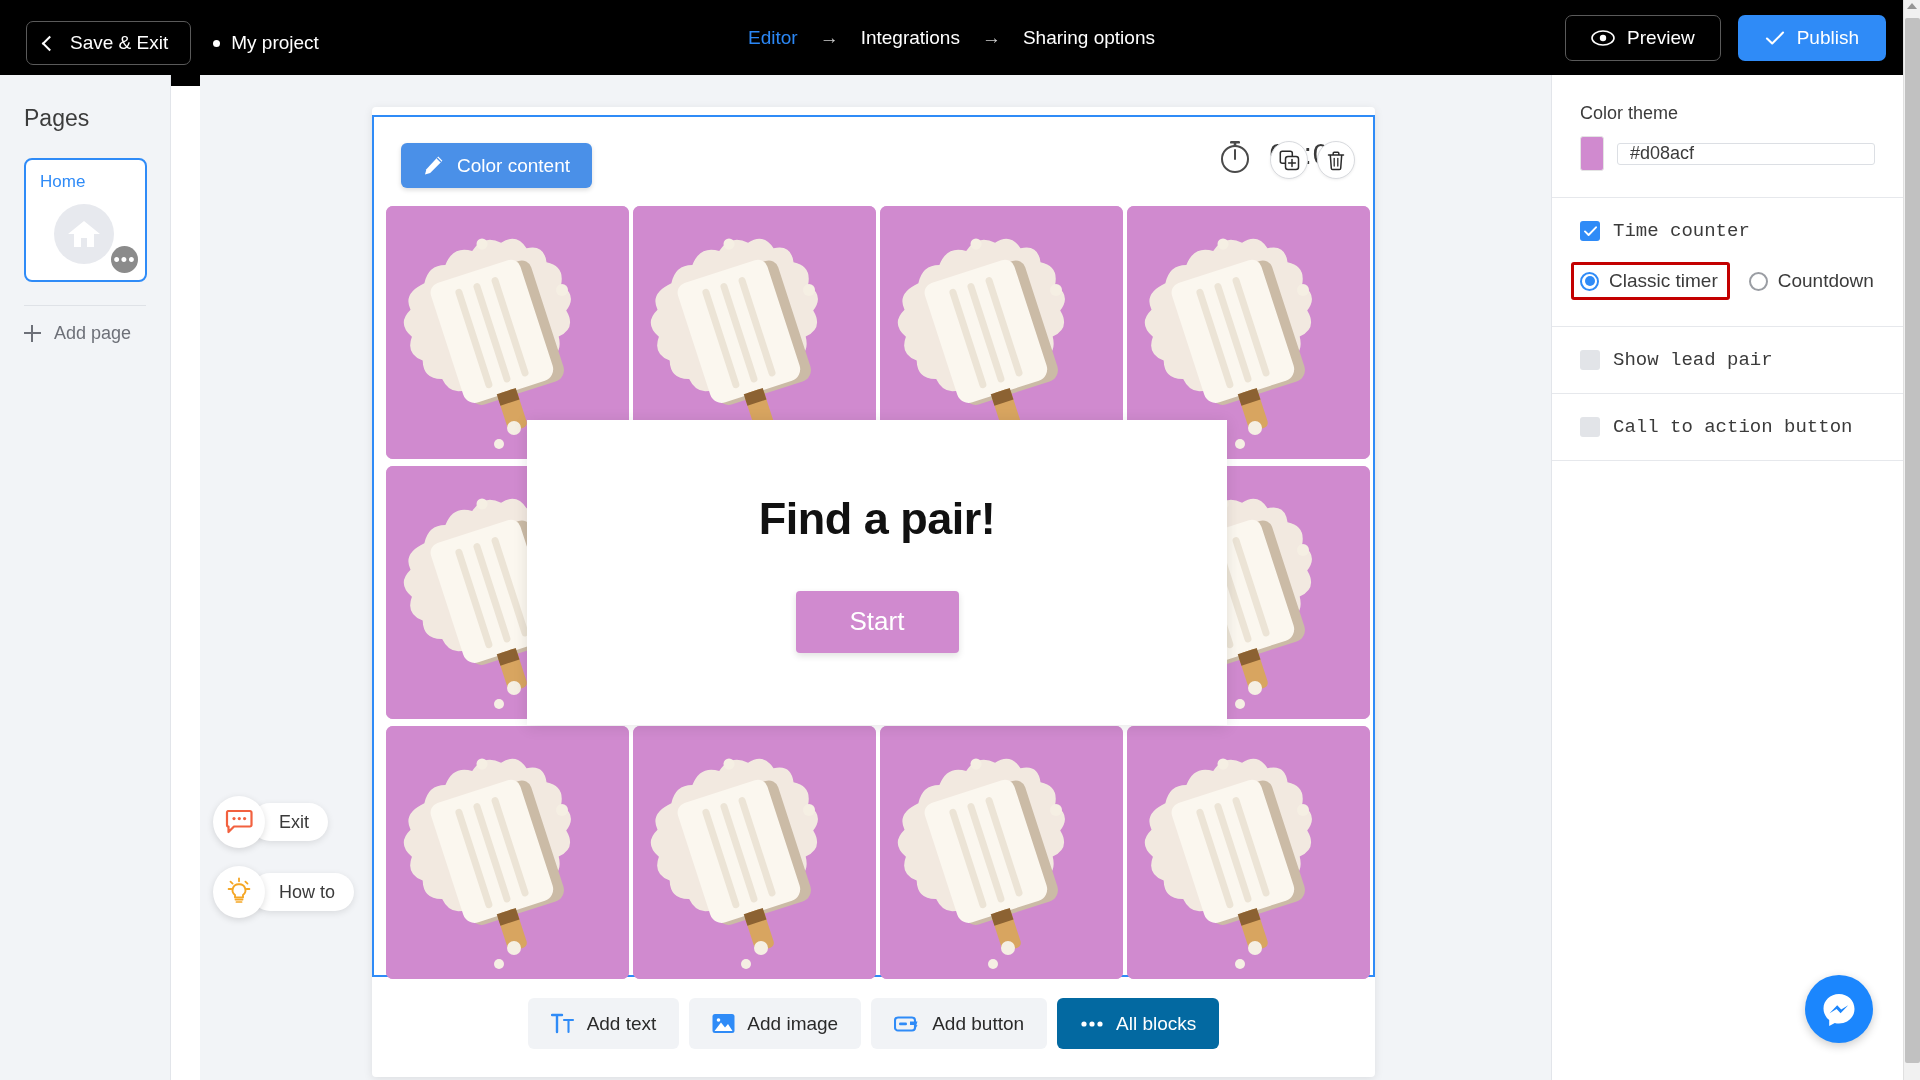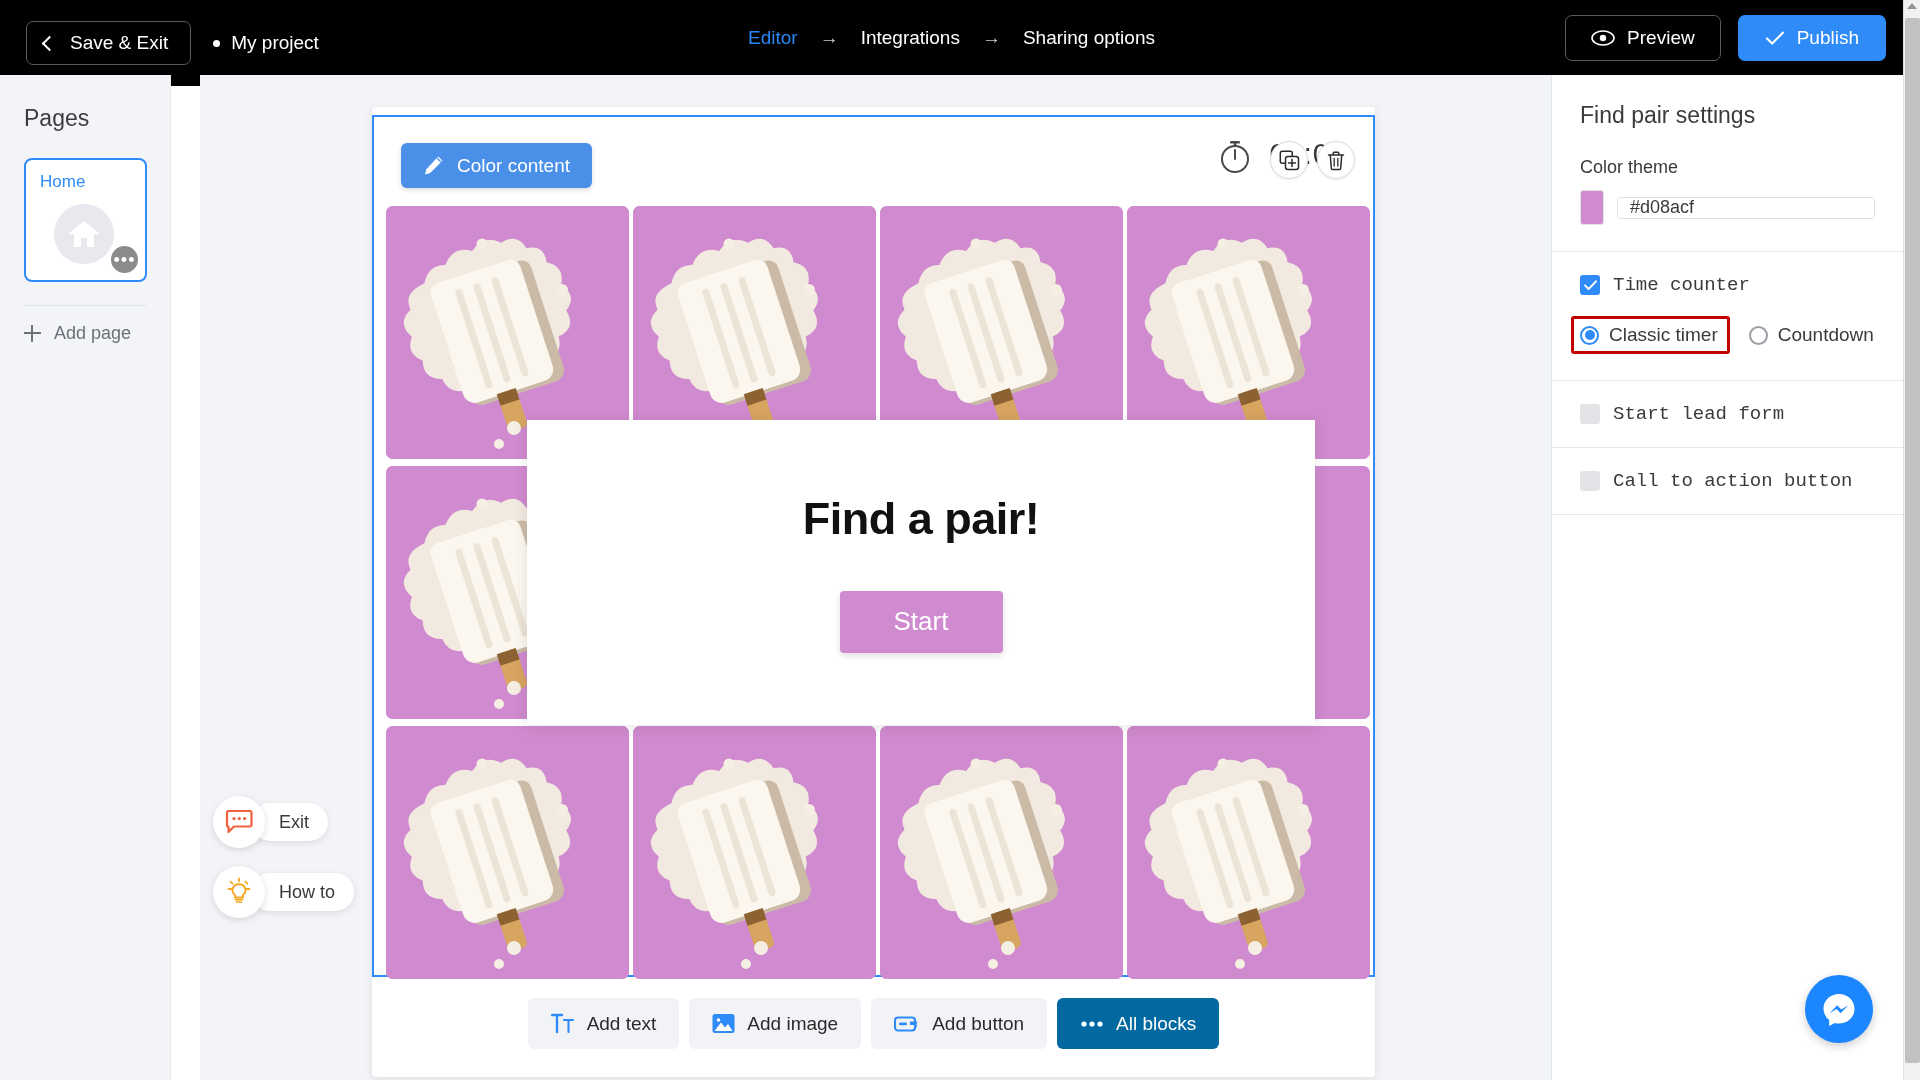--- a/index.html
+++ b/index.html
@@ -153,21 +153,21 @@
     border-radius: 7px;
     overflow: hidden;
     position: relative;
     background: #d08acf;
     cursor: pointer;
   }
   .popsicle { position: absolute; inset: 0; }
 
   .modal {
     position: absolute; left: 153px; top: 303px;
-    width: 788px; height: 305px;
+    width: 700px; height: 305px;
     background: #ffffff;
     display: flex; flex-direction: column; align-items: center;
     justify-content: center;
     box-shadow: 0 2px 14px rgba(0,0,0,.10);
   }
   .modal-title { font-size: 45px; font-weight: bold; color: #111; letter-spacing: -0.5px; }
   .modal-start {
     margin-top: 46px;
     width: 163px; height: 62px;
     background: #d08acf; color: #ffffff;
@@ -823,21 +823,20 @@
   </div>
 
   <div class="messenger">
     <svg width="40" height="40" viewBox="0 0 40 40">
       <path d="M20 5 C11.2 5 4.5 11.4 4.5 19.6 C4.5 24.3 6.7 28.4 10.2 31.1 L10.2 37 L15.8 33.9 C17.1 34.3 18.5 34.5 20 34.5 C28.8 34.5 35.5 28.1 35.5 19.9 C35.5 11.7 28.8 5 20 5 Z" fill="#ffffff"></path>
       <path d="M10.6 24.3 L18.2 16.3 L22.2 20.5 L29.2 16.3 L21.6 24.3 L17.6 20.1 Z" fill="#1b86fd"></path>
     </svg>
   </div>
 
   <div class="rightpanel">
-    <div class="rp-title">Find pair settings</div>
 
     <div class="rp-section">
       <div class="rp-label">Color theme</div>
       <div class="color-row">
         <div class="color-swatch"></div>
         <input class="color-input" type="text" value="#d08acf" style="">
       </div>
     </div>
     <div class="rp-divider"></div>
 
@@ -858,21 +857,21 @@
       <div class="radio-group plain">
         <span class="rd off"></span>
         <span class="rd-label">Countdown</span>
       </div>
     </div>
 
     <div class="rp-divider" style="margin-top:26px"></div>
 
     <div class="opt-row">
       <span class="cbx off"></span>
-      <span class="opt-text">Start lead form</span>
+      <span class="opt-text">Show lead pair</span>
     </div>
 
     <div class="rp-divider" style="margin-top:22px"></div>
 
     <div class="opt-row">
       <span class="cbx off"></span>
       <span class="opt-text">Call to action button</span>
     </div>
 
     <div class="rp-divider" style="margin-top:22px"></div>

